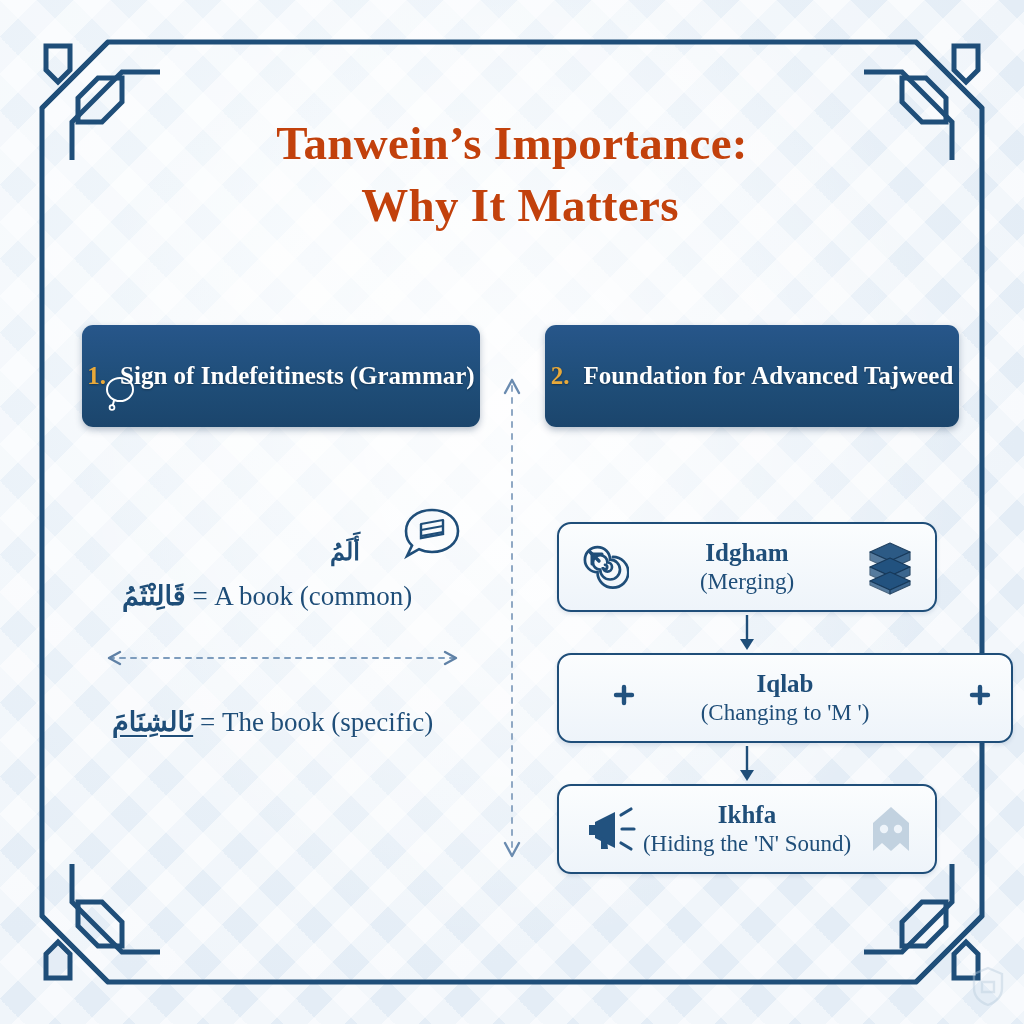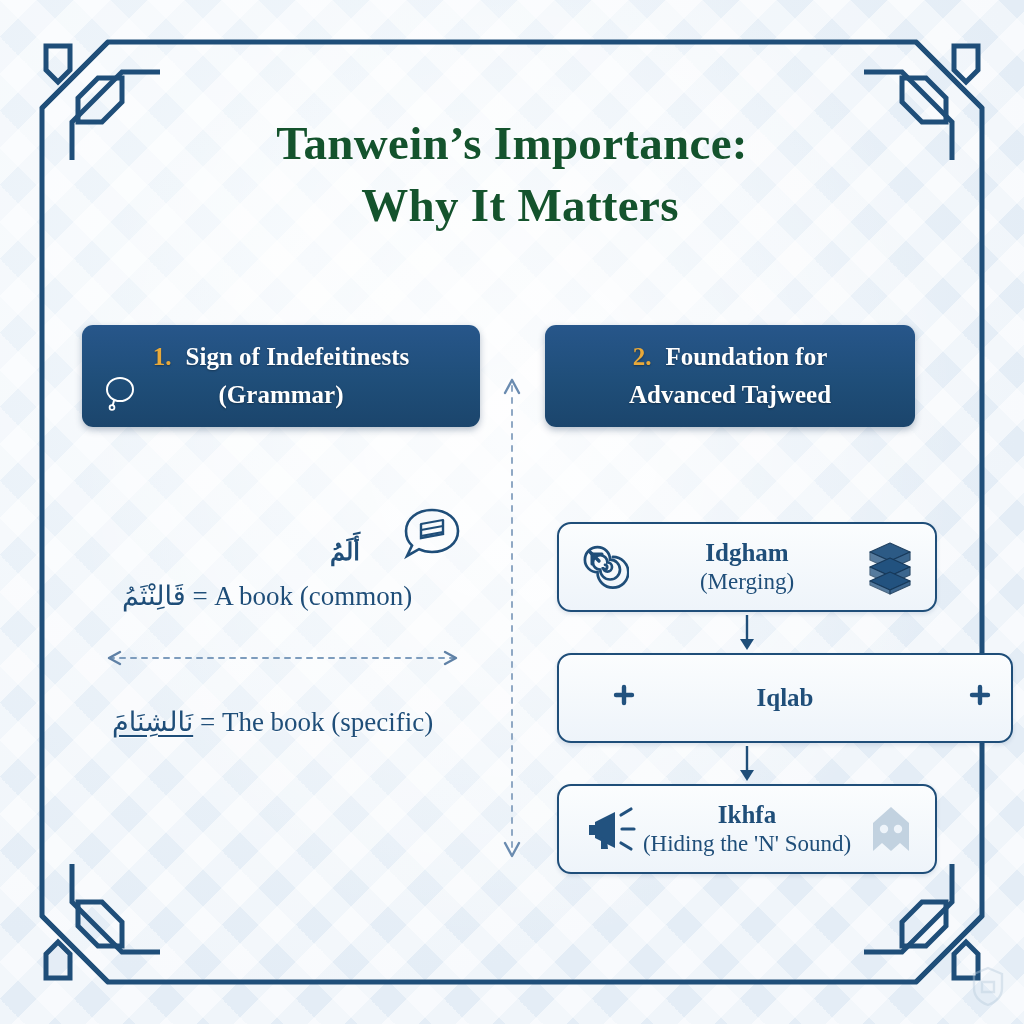--- a/index.html
+++ b/index.html
@@ -27,39 +27,39 @@
     background:radial-gradient(ellipse at 50% 42%, rgba(255,255,255,.75) 0%, rgba(232,241,248,0) 62%);
   }
 
   
   #frame-svg{ position:absolute; inset:0; }
 
   
   #title{
     position:absolute; top:112px; left:0; width:1024px;
     text-align:center;
-    color:#14532d;
+    color:#c2410c;
     font-size:47px; font-weight:bold; line-height:1.32;
     letter-spacing:.3px;
     text-shadow:0 1px 2px rgba(255,255,255,.9);
   }
   #title .l2{ display:block;padding-left:16px; }
 
   
   .hdr-card{
     position:absolute;
     background:linear-gradient(180deg,#27568a 0%,#1f4e79 55%,#1b456c 100%);
     border-radius:11px;
     box-shadow:0 3px 7px rgba(20,50,85,.30);
     color:#ffffff;
     overflow:hidden;
   }
   .hdr-inner{
     position:absolute; inset:0;
-    display:flex; flex-direction:column;
+    display:flex; flex-direction:row;
     align-items:center; justify-content:center;
     text-align:center;
     line-height:1.28;
     gap:6px;
   }
   .hdr-line{ font-size:25px; font-weight:bold; text-shadow:0 1px 2px rgba(0,0,0,.35); }
   .hdr-num{
     color:#e8a93a; font-weight:bold; font-size:25px;
     text-shadow:0 1px 2px rgba(0,0,0,.35);
     margin-right:14px;
@@ -67,21 +67,21 @@
   .hdr-bubble{ position:absolute; left:18px; bottom:14px; }
 
   
   .ar-row{
     position:absolute;
     color:#1f4e79;
     font-size:27px;
     white-space:nowrap;
     text-shadow:0 1px 1px rgba(255,255,255,.85);
   }
-  .ar-word{ font-weight:normal; }
+  .ar-word{ font-weight:bold; }
   .ar-word.underlined{ text-decoration:underline; text-underline-offset:4px; }
   .ar-super{
     position:absolute;
     color:#1f4e79; font-size:24px; font-weight:bold;
     text-shadow:0 1px 1px rgba(255,255,255,.85);
     text-align:right;
   }
 
   
   .tj-card{
@@ -166,21 +166,21 @@
     </div>
     <div class="hdr-line">(Grammar)</div>
   </div>
   <svg class="hdr-bubble" width="40" height="40" viewBox="0 0 40 40">
     <ellipse cx="20" cy="16.5" rx="13" ry="11.5" fill="none" stroke="#ffffff" stroke-width="2"></ellipse>
     <path d="M14.5,26 L12.5,33" fill="none" stroke="#ffffff" stroke-width="2"></path>
     <circle cx="12" cy="34.5" r="2.4" fill="none" stroke="#ffffff" stroke-width="1.8"></circle>
   </svg>
 </div>
 
-<div class="hdr-card" style="left:545px; top:325px; width:370px; height:102px;">
+<div class="hdr-card" style="left:545px; top:325px; width:414px; height:102px;">
   <div class="hdr-inner">
     <div>
       <span class="hdr-num">2.</span><span class="hdr-line">Foundation for</span>
     </div>
     <div class="hdr-line">Advanced Tajweed</div>
   </div>
 </div>
 
 <svg style="position:absolute; left:397px; top:506px;" width="70" height="64" viewBox="0 0 70 64">
   <path d="M35,4 C50,4 61,13 61,25 C61,37 50,46 35,46 C30,46 25.5,45 22,43.2 L10,50 L15,39.5 C11,35.8 9,30.8 9,25 C9,13 20,4 35,4 Z" fill="none" stroke="#1f4e79" stroke-width="2.6"></path>
@@ -242,20 +242,21 @@
   <path d="M14,37 L7,26 L21,26 Z" fill="#1f4e79"></path>
 </svg>
 
 <div class="tj-card" style="left:557px; top:653px; width:456px; height:90px;">
   <svg class="tj-ic-l" width="54" height="48" viewBox="0 0 54 48">
     <path d="M31,5 A19,19 0 1,0 31,43 A15,15 0 1,1 31,5 Z" fill="#22527f"></path>
     <path d="M43,13 L43,29 M35,21 L51,21" stroke="#22527f" stroke-width="4.4" stroke-linecap="round"></path>
   </svg>
   <div class="tj-text">
     <div class="tj-name">Iqlab</div>
+    <div class="tj-sub">(Changing to 'M ')</div>
   </div>
   <svg class="tj-ic-r" width="54" height="48" viewBox="0 0 54 48">
     <path d="M31,5 A19,19 0 1,0 31,43 A15,15 0 1,1 31,5 Z" fill="#22527f"></path>
     <path d="M43,13 L43,29 M35,21 L51,21" stroke="#22527f" stroke-width="4.4" stroke-linecap="round"></path>
   </svg>
 </div>
 
 <svg class="conn" style="left:733px; top:744px;" width="28" height="40" viewBox="0 0 28 40">
   <line x1="14" y1="2" x2="14" y2="30" stroke="#1f4e79" stroke-width="2.4"></line>
   <path d="M14,37 L7,26 L21,26 Z" fill="#1f4e79"></path>

